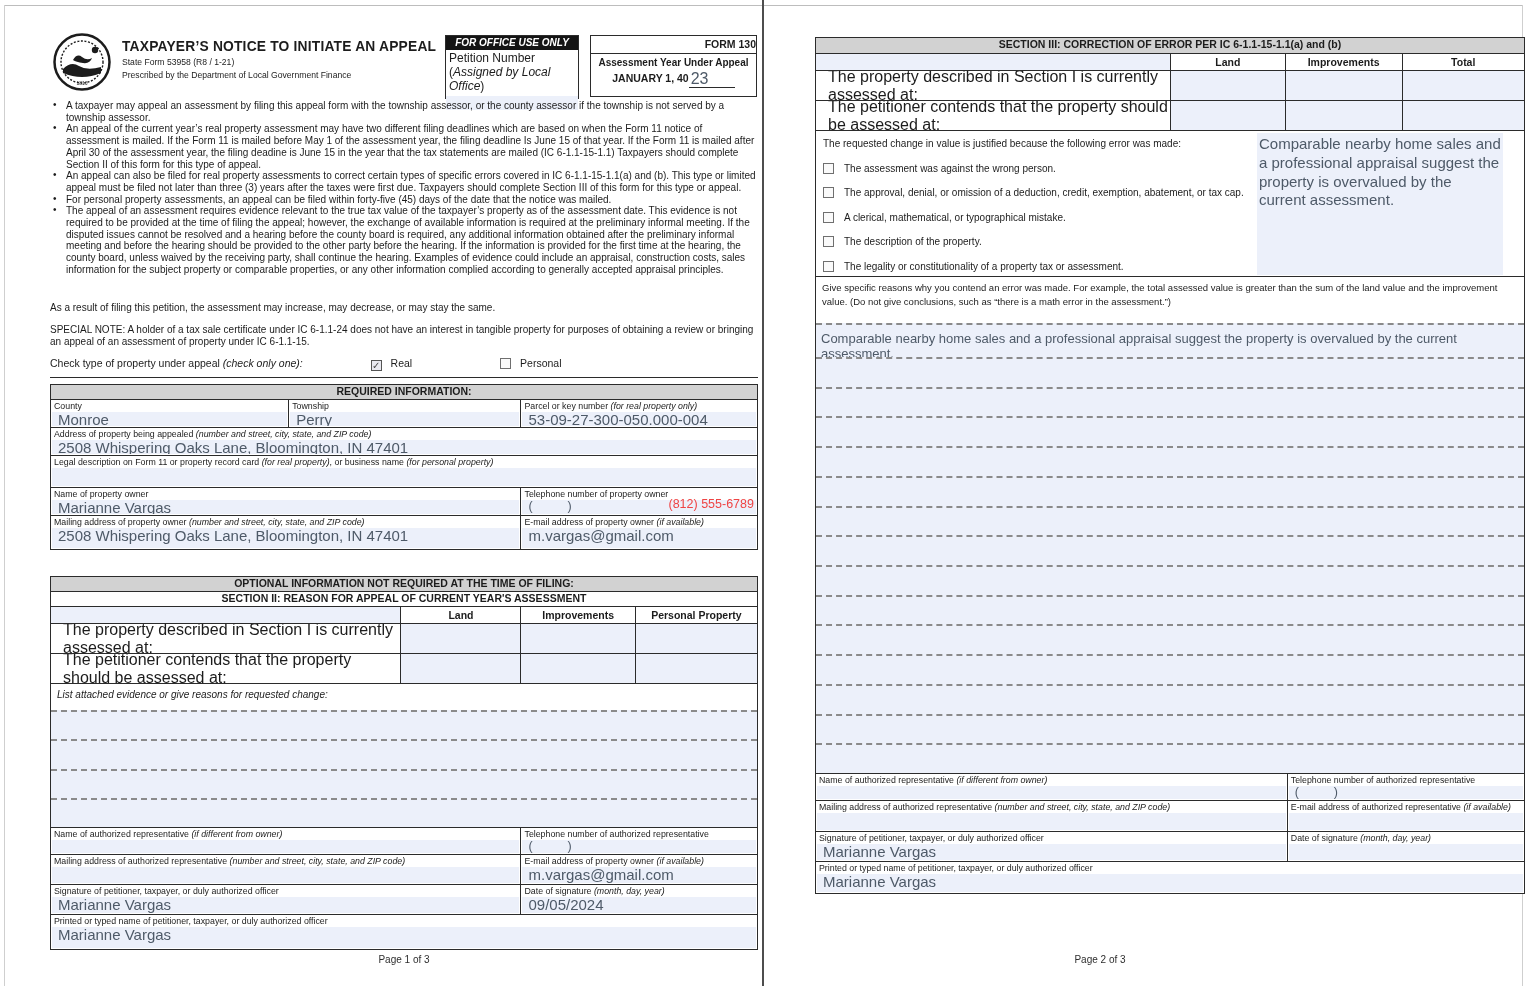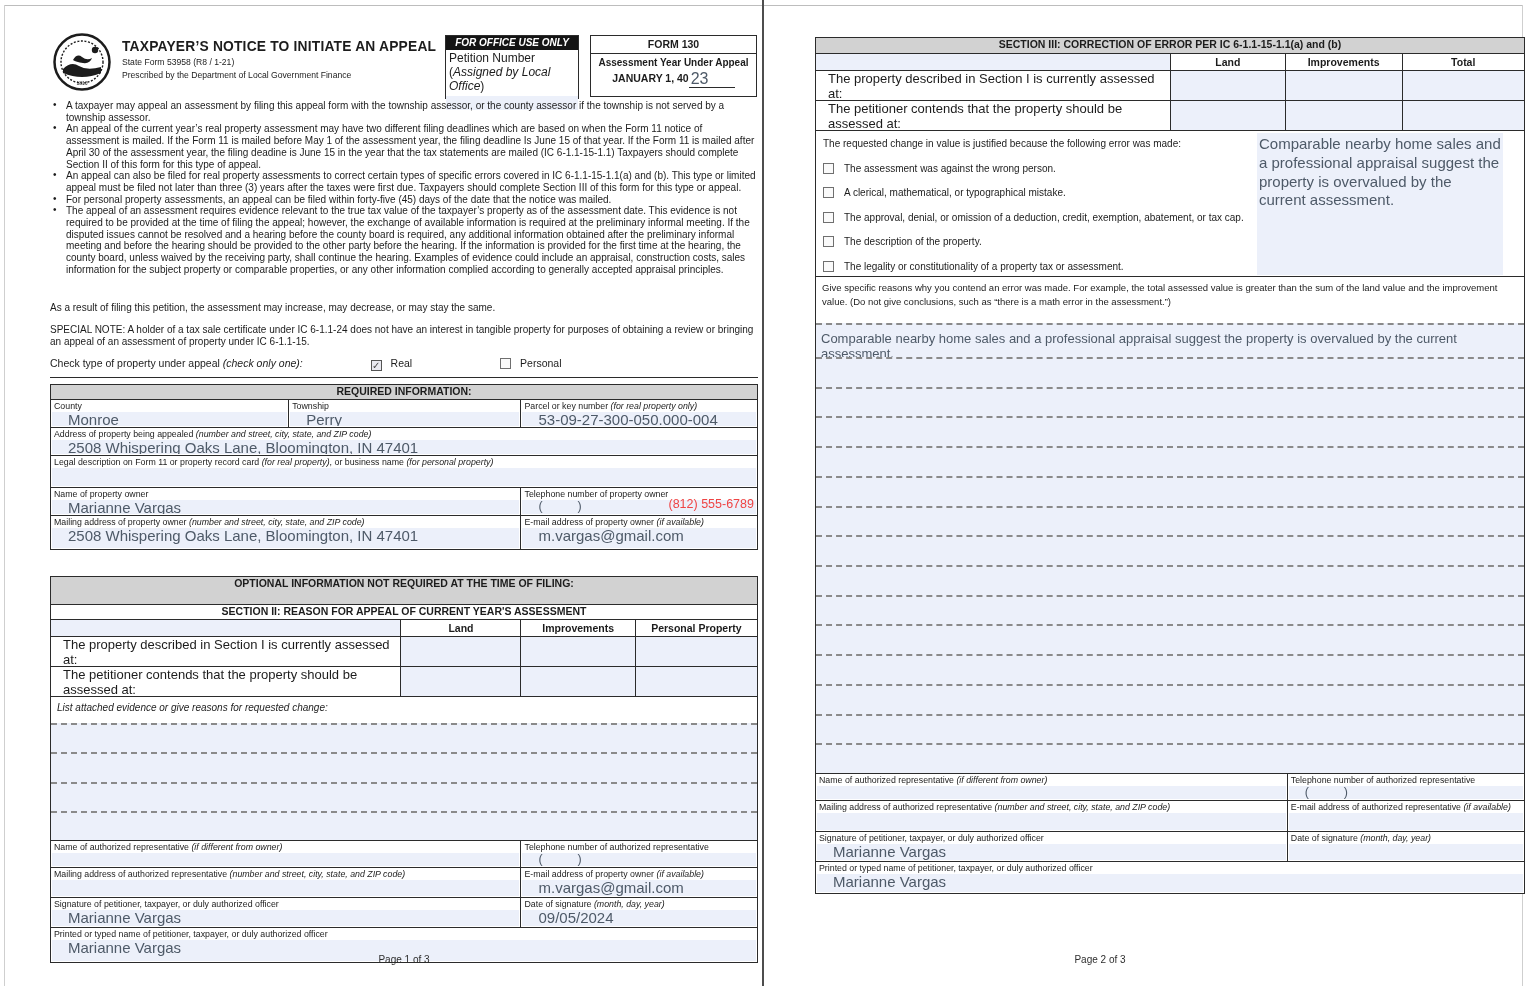--- a/index.html
+++ b/index.html
@@ -22,21 +22,21 @@
   .seal { width:58px; height:58px; }
   .title { font-size:13.8px; font-weight:bold; letter-spacing:0.2px; }
   .subline { font-size:8.6px; margin-top:3px; }
 
   .office-box { width:134px; height:64px; border:1.4px solid #2b2b2b; background:#fff; }
   .office-hdr { background:#141414; color:#fff; font-weight:bold; font-style:italic; font-size:10px; text-align:center; padding:1px 0 2px; }
   .office-lbl { font-size:12px; padding:2px 3px 0; line-height:1.15; }
   .office-strip { height:14px; background:#ecf0fa; margin-top:3px; }
 
   .form-box { width:167px; height:62px; border:1.4px solid #2b2b2b; }
-  .form-num { font-size:10.5px; font-weight:bold; text-align:center; border-bottom:1.2px solid #2b2b2b; padding:2px 0 3px; }
+  .form-num { font-size:10.5px; font-weight:bold; text-align:right; border-bottom:1.2px solid #2b2b2b; padding:2px 0 3px; }
   .form-lbl { font-size:10px; font-weight:bold; text-align:center; margin-top:3px; }
   .form-date { font-size:10.5px; font-weight:bold; text-align:center; margin-top:3px; }
   .year-val { display:inline-block; width:46px; border-bottom:1.1px solid #2b2b2b; font-weight:normal;
               font-size:16px; color:#4e5a68; text-align:left; line-height:1; vertical-align:-2px; padding-left:2px; }
 
   
   .bullets { list-style:none; font-size:10px; line-height:11.7px; }
   .bullets li { position:relative; padding-left:16px; }
   .bullets li::before { content:"•"; position:absolute; left:3px; top:-1px; font-size:10px; }
   .note { font-size:10px; line-height:11.7px; }
@@ -51,28 +51,28 @@
   .tbl { border:1.4px solid #2b2b2b; background:#fff; }
   .bar { font-size:10.5px; font-weight:bold; text-align:center; border-bottom:1.1px solid #2b2b2b; }
   .bar.gray { background:#d2d2d2; }
   .row { display:flex; border-bottom:1.1px solid #2b2b2b; position:relative; }
   .row:last-child { border-bottom:none; }
   .cell { position:relative; overflow:hidden; }
   .cell + .cell { border-left:1.1px solid #2b2b2b; }
   .lbl { font-size:8.8px; padding:1px 3px 0; line-height:1.15; white-space:nowrap; }
   .lbl i { font-style:italic; }
   .strip { position:absolute; left:1px; right:1px; bottom:1px; top:12px; background:#ecf0fa;
-           font-size:15px; color:#4e5a68; padding:0 16px; line-height:1.1; overflow:hidden; }
+           font-size:15px; color:#4e5a68; padding:0 6px; line-height:1.1; overflow:hidden; }
   .strip.small { font-size:12.5px; }
   .pre { white-space:pre; }
   .phone-val { position:absolute; right:3px; top:9px; font-size:12.5px; color:#ef4444; }
 
   
   .colhdr { font-size:10.5px; font-weight:bold; text-align:center; display:flex; align-items:center; justify-content:center; }
-  .labcell { font-size:13px; display:flex; align-items:center; padding-left:12px; background:#fff; }
+  .labcell { font-size:16px; display:flex; align-items:center; padding-left:12px; background:#fff; }
   .fillcell { background:#ecf0fa; }
   .blankhdr { background:#ecf0fa; }
 
   .evid { font-style:italic; font-size:10px; padding:5px 6px; }
   .dash-wrap { display:flex; flex-direction:column; }
   .dash-row { flex:1; background:#ecf0fa; border-top:2px dashed #8a8a8a; }
   .reason-filled { background:#ecf0fa; border-top:2px dashed #8a8a8a; font-size:13px; color:#4e5a68; padding:6px 5px 0; }
 
   .cbx-region { position:relative; }
   .cbx-intro { font-size:10px; padding:7px 0 0 7px; }
@@ -192,21 +192,21 @@
           <div class="strip">2508 Whispering Oaks Lane, Bloomington, IN 47401</div>
         </div>
         <div class="cell" style="width:33.5%;">
           <div class="lbl"><span>E-mail address of property owner </span><i>(if available)</i></div>
           <div class="strip">m.vargas@gmail.com</div>
         </div>
       </div>
     </div>
 
     <div class="tbl abs" style="left:0; top:568px; width:708px;">
-      <div class="bar gray" style="height:28px;">OPTIONAL INFORMATION NOT REQUIRED AT THE TIME OF FILING:</div>
+      <div class="bar gray" style="height:15px;">OPTIONAL INFORMATION NOT REQUIRED AT THE TIME OF FILING:</div>
       <div class="bar" style="height:15px;">SECTION II: REASON FOR APPEAL OF CURRENT YEAR'S ASSESSMENT</div>
       <div class="row" style="height:17px;">
         <div class="cell blankhdr" style="width:49.5%;"></div>
         <div class="cell colhdr" style="width:17%;">Land</div>
         <div class="cell colhdr" style="width:16.2%;">Improvements</div>
         <div class="cell colhdr" style="width:17.3%;">Personal Property</div>
       </div>
       <div class="row" style="height:30px;">
         <div class="cell labcell" style="width:49.5%;">The property described in Section I is currently assessed at:</div>
         <div class="cell fillcell" style="width:17%;"></div>
@@ -290,25 +290,25 @@
         <div class="cell fillcell" style="width:17.3%;"></div>
       </div>
       <div class="cbx-region" style="height:146px; border-bottom:1.1px solid #2b2b2b;">
         <div class="cbx-intro">The requested change in value is justified because the following error was made:</div>
         <div class="cbx-item">
             <span class="cb"></span>
             <span>The assessment was against the wrong person.</span>
           </div>
         <div class="cbx-item">
             <span class="cb"></span>
+            <span>The approval, denial, or omission of a deduction, credit, exemption, abatement, or tax cap.</span>
+          </div>
+        <div class="cbx-item">
+            <span class="cb"></span>
             <span>A clerical, mathematical, or typographical mistake.</span>
-          </div>
-        <div class="cbx-item">
-            <span class="cb"></span>
-            <span>The approval, denial, or omission of a deduction, credit, exemption, abatement, or tax cap.</span>
           </div>
         <div class="cbx-item">
             <span class="cb"></span>
             <span>The description of the property.</span>
           </div>
         <div class="cbx-item">
             <span class="cb"></span>
             <span>The legality or constitutionality of a property tax or assessment.</span>
           </div>
       </div>

